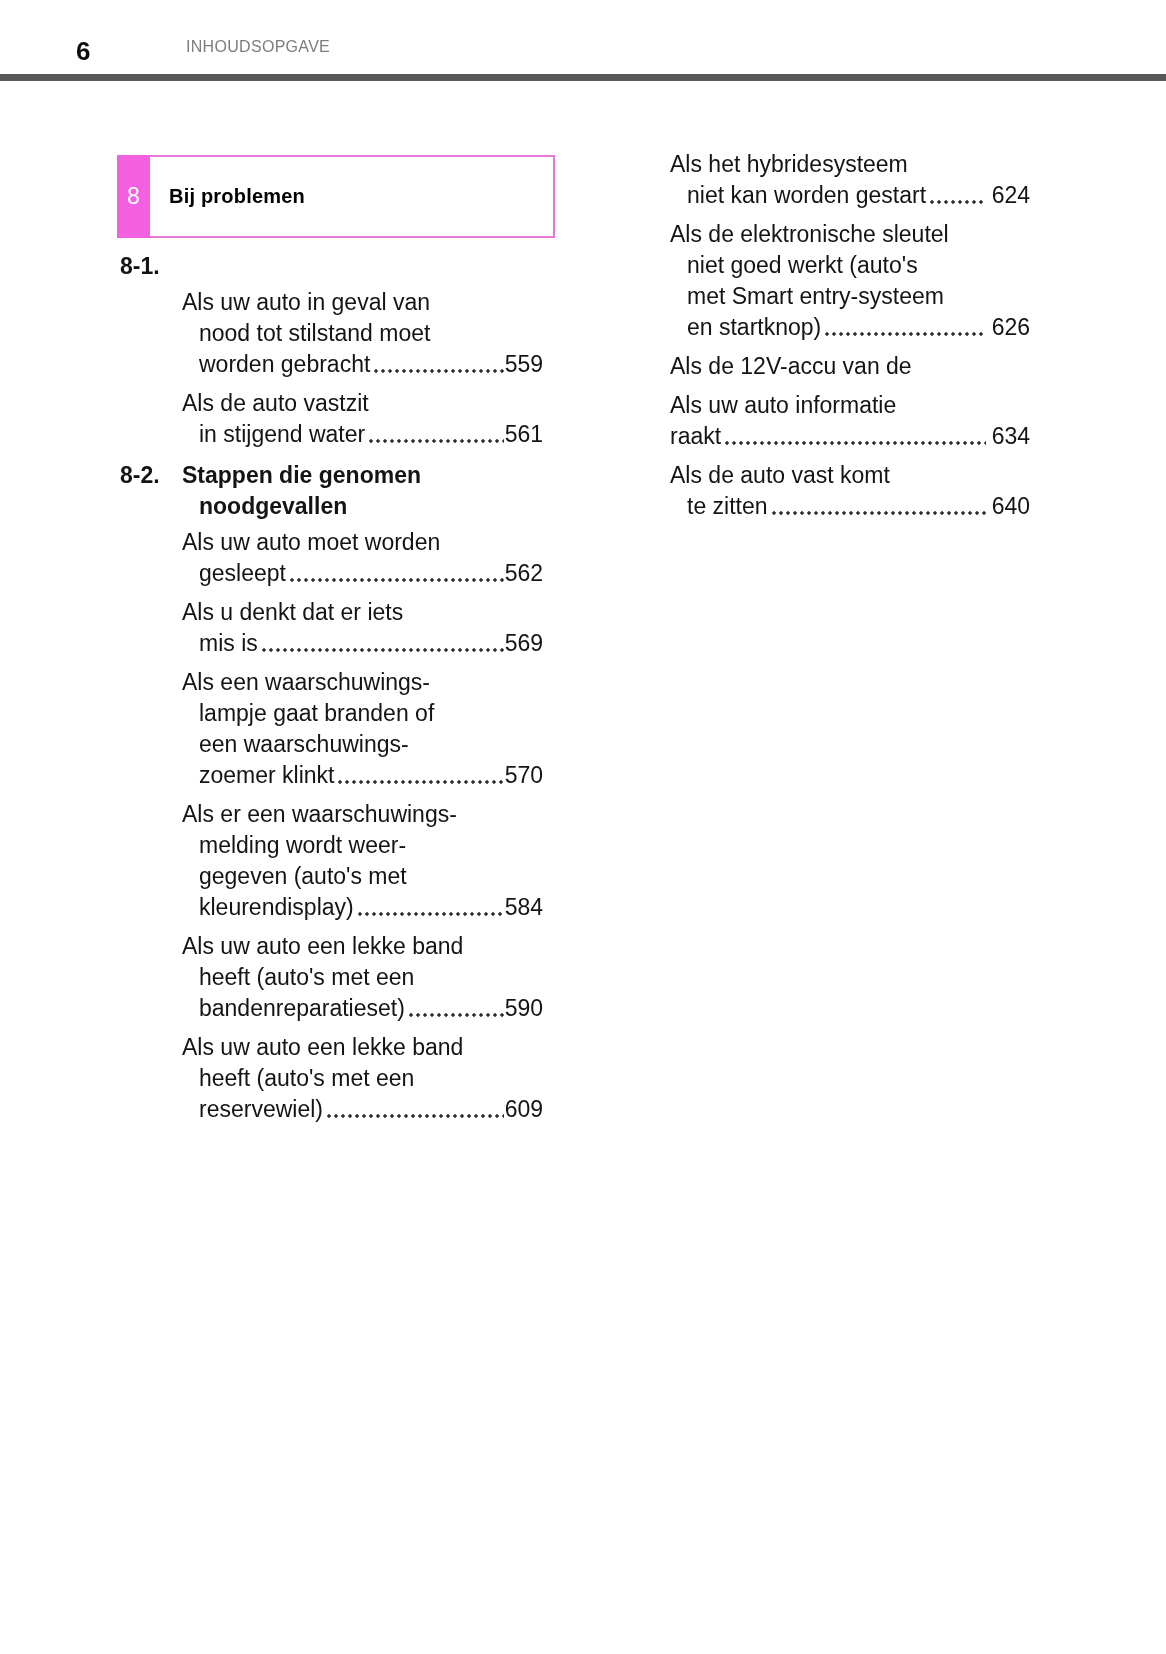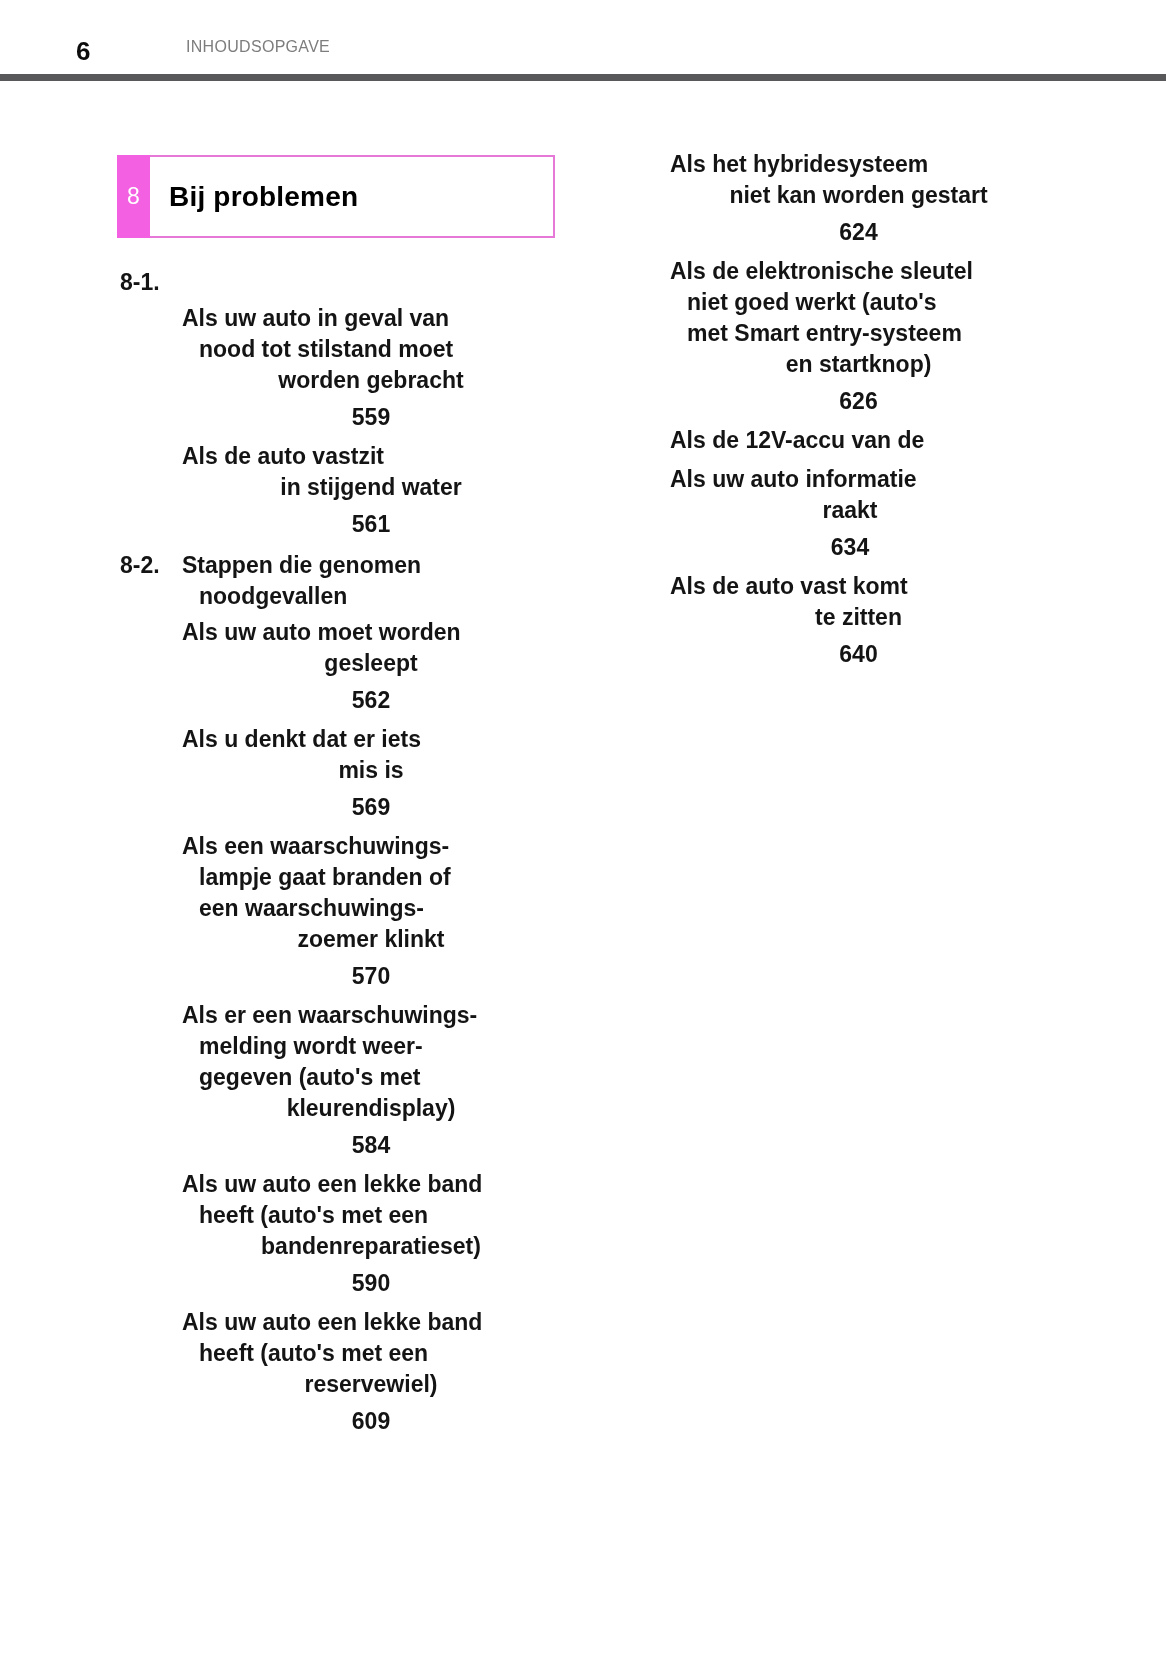--- a/index.html
+++ b/index.html
@@ -39,40 +39,40 @@
   }
   .chapter-tab {
     position: absolute; left: -2px; top: -2px; bottom: -2px;
     width: 33px;
     background: var(--pink, #f360e2);
     display: flex; align-items: center; justify-content: center;
     color: #ffffff; font-size: 23px; font-weight: 400;
   }
   .chapter-title {
     margin: 0 0 0 50px;
-    font-size: 28px; font-weight: bold; color: #000;
+    font-size: 20px; font-weight: bold; color: #000;
     letter-spacing: 0.2px;
   }
 
   
   .toc-col { position: absolute; font-size: 23px; line-height: 31px; color: #141414; }
   .col-left  { left: 120px; top: 251px; width: 423px; }
   .col-right { left: 670px; top: 149px; width: 360px; }
 
   .toc-section { display: flex; font-weight: bold; margin: 10px 0 5px; }
-  .toc-section.first { margin-top: 16px; gap: 19px; }
+  .toc-section.first { margin-top: 0; gap: 19px; }
   .section-number { flex: none; width: 62px; }
   .section-title { flex: 1; }
   .cont { padding-left: 17px; }
 
-  .toc-entry { margin-bottom: 8px; font-weight: bold; }
+  .toc-entry { margin-bottom: 8px; }
   .toc-entry:last-child { margin-bottom: 0; }
   .col-left .toc-entry { margin-left: 62px; }
 
-  .leader-line { display: flex; align-items: center; flex-direction: column; }
+  .leader-line { display: flex; align-items: flex-end; }
   .line-text { flex: none; white-space: pre; }
   .leader {
     flex: 1; min-width: 16px;
     align-self: flex-end;
     height: 6px;
     margin: 0 1px 6px 4px;
     background-image: radial-gradient(circle at 2px 3px, #2d2d2d 1.45px, transparent 1.9px);
     background-size: 7px 6px;
     background-repeat: repeat-x;
     background-position: left bottom;

